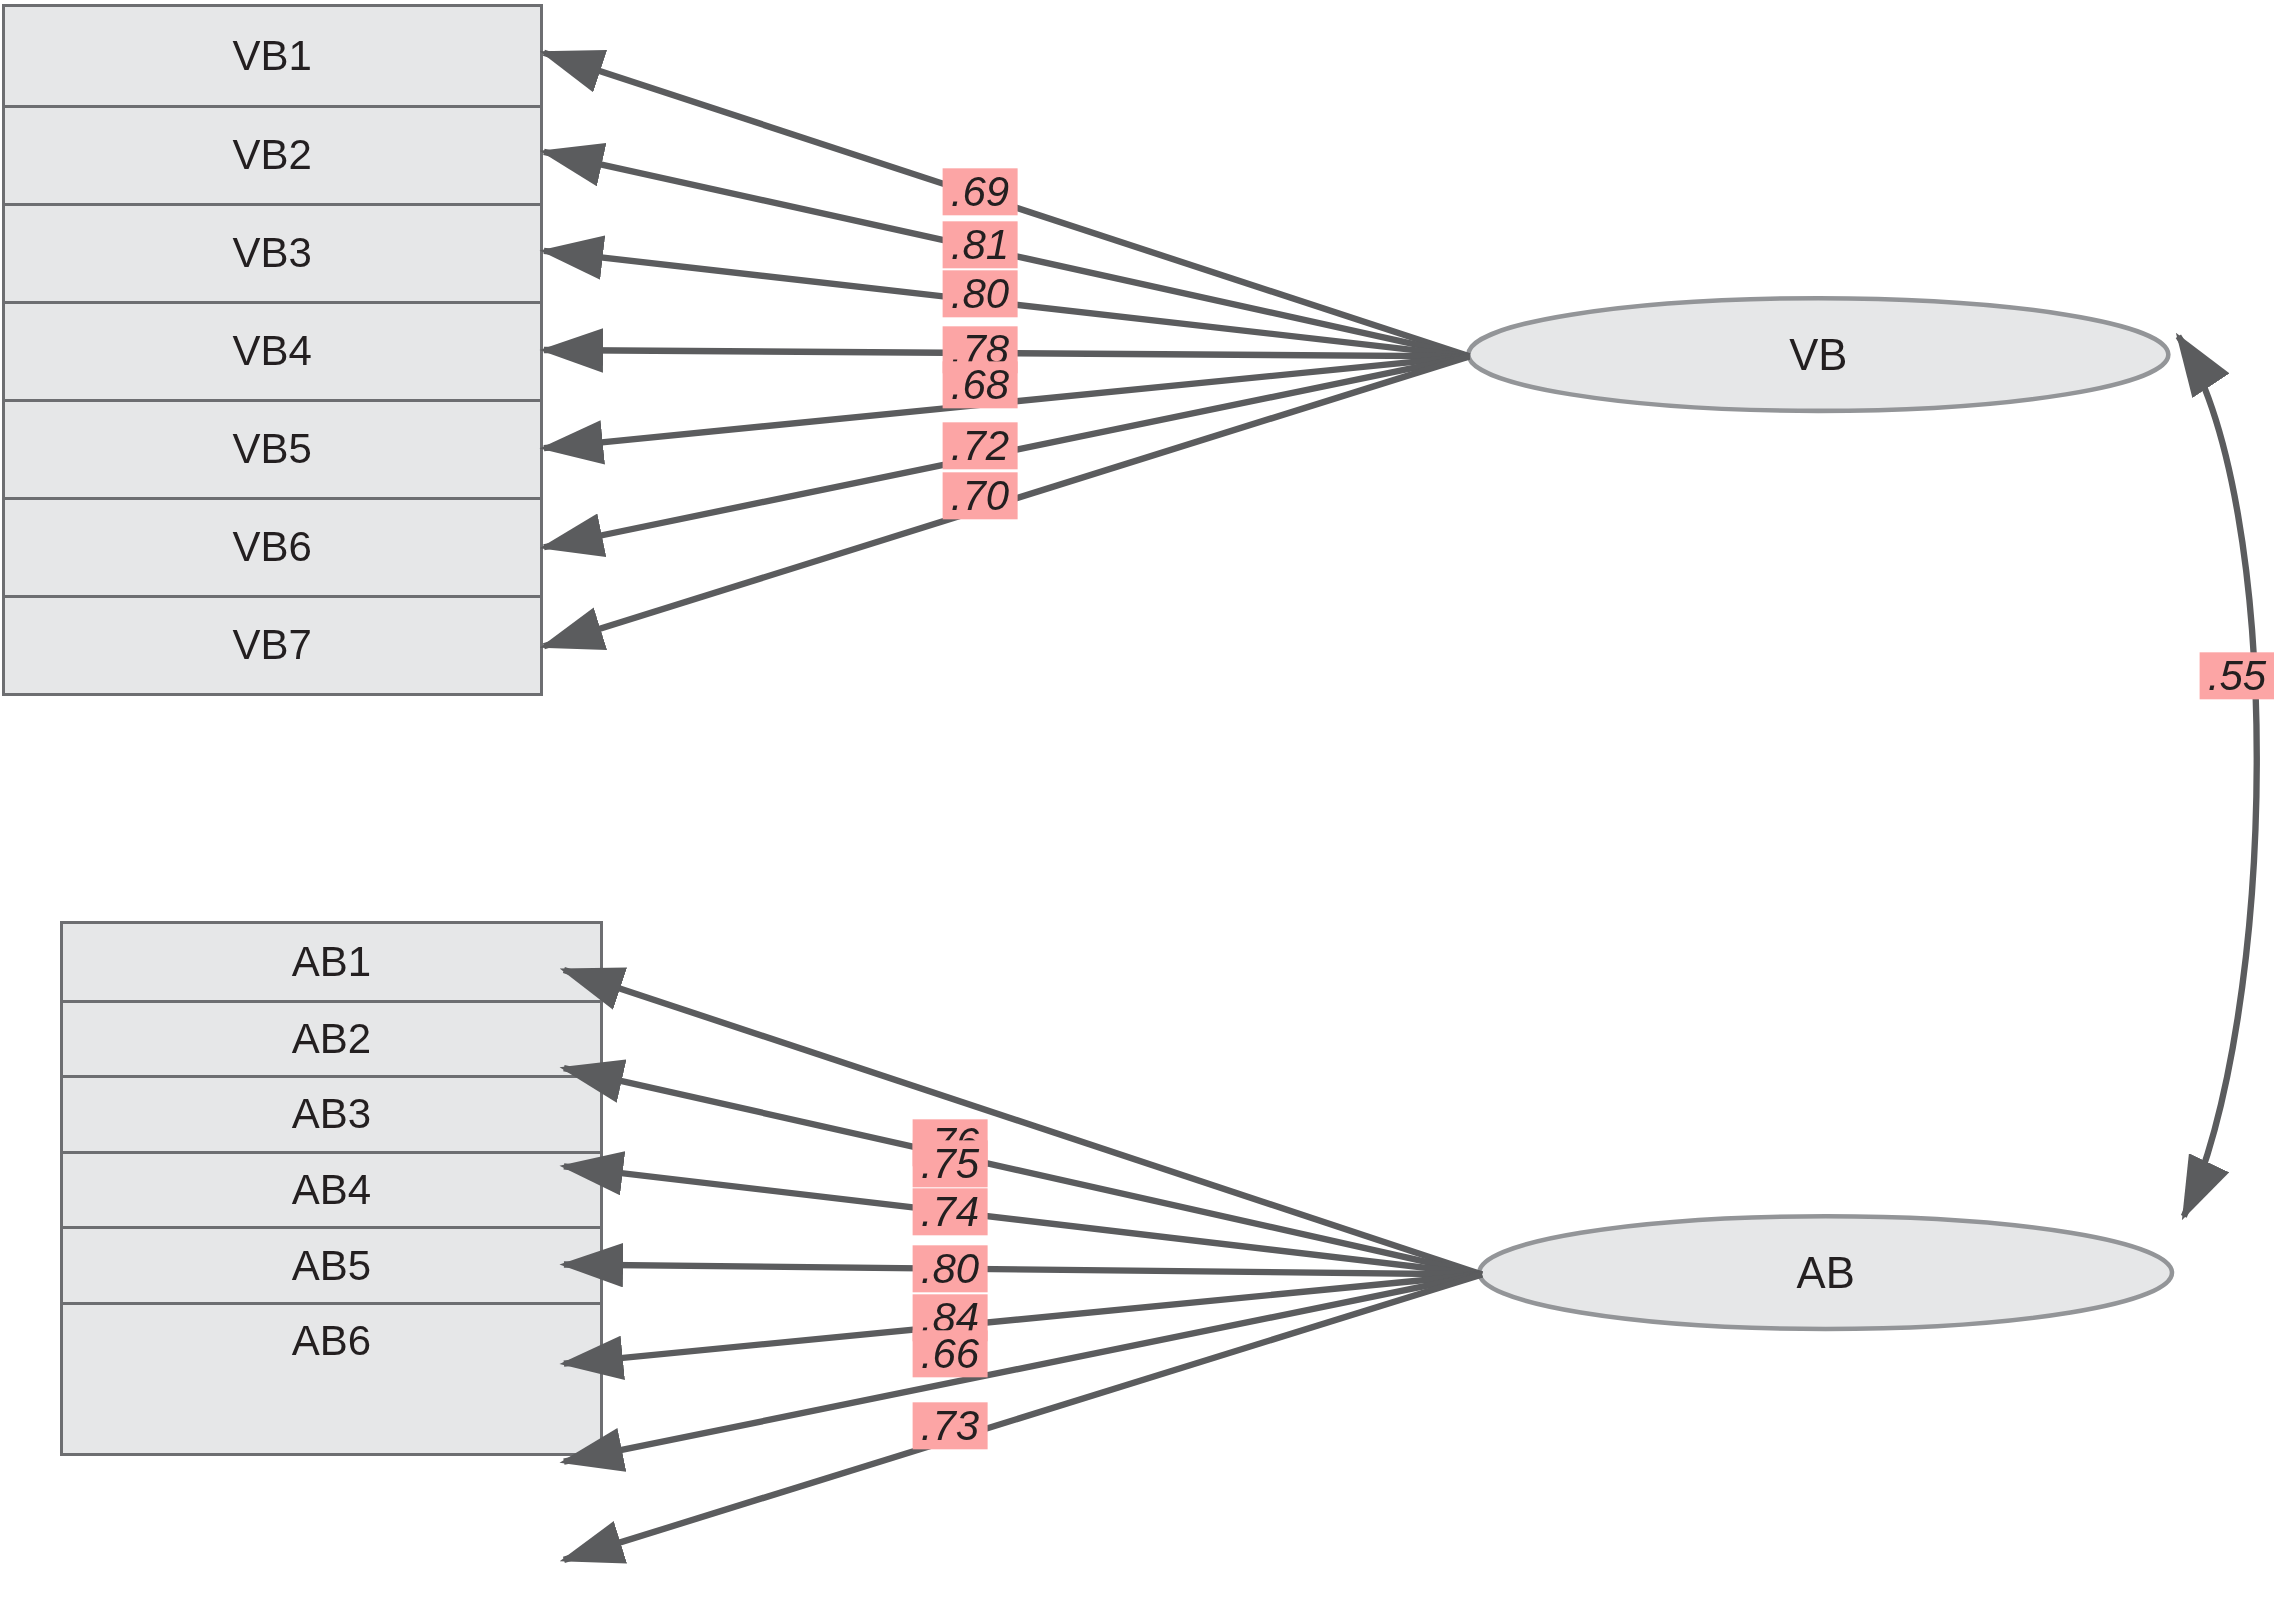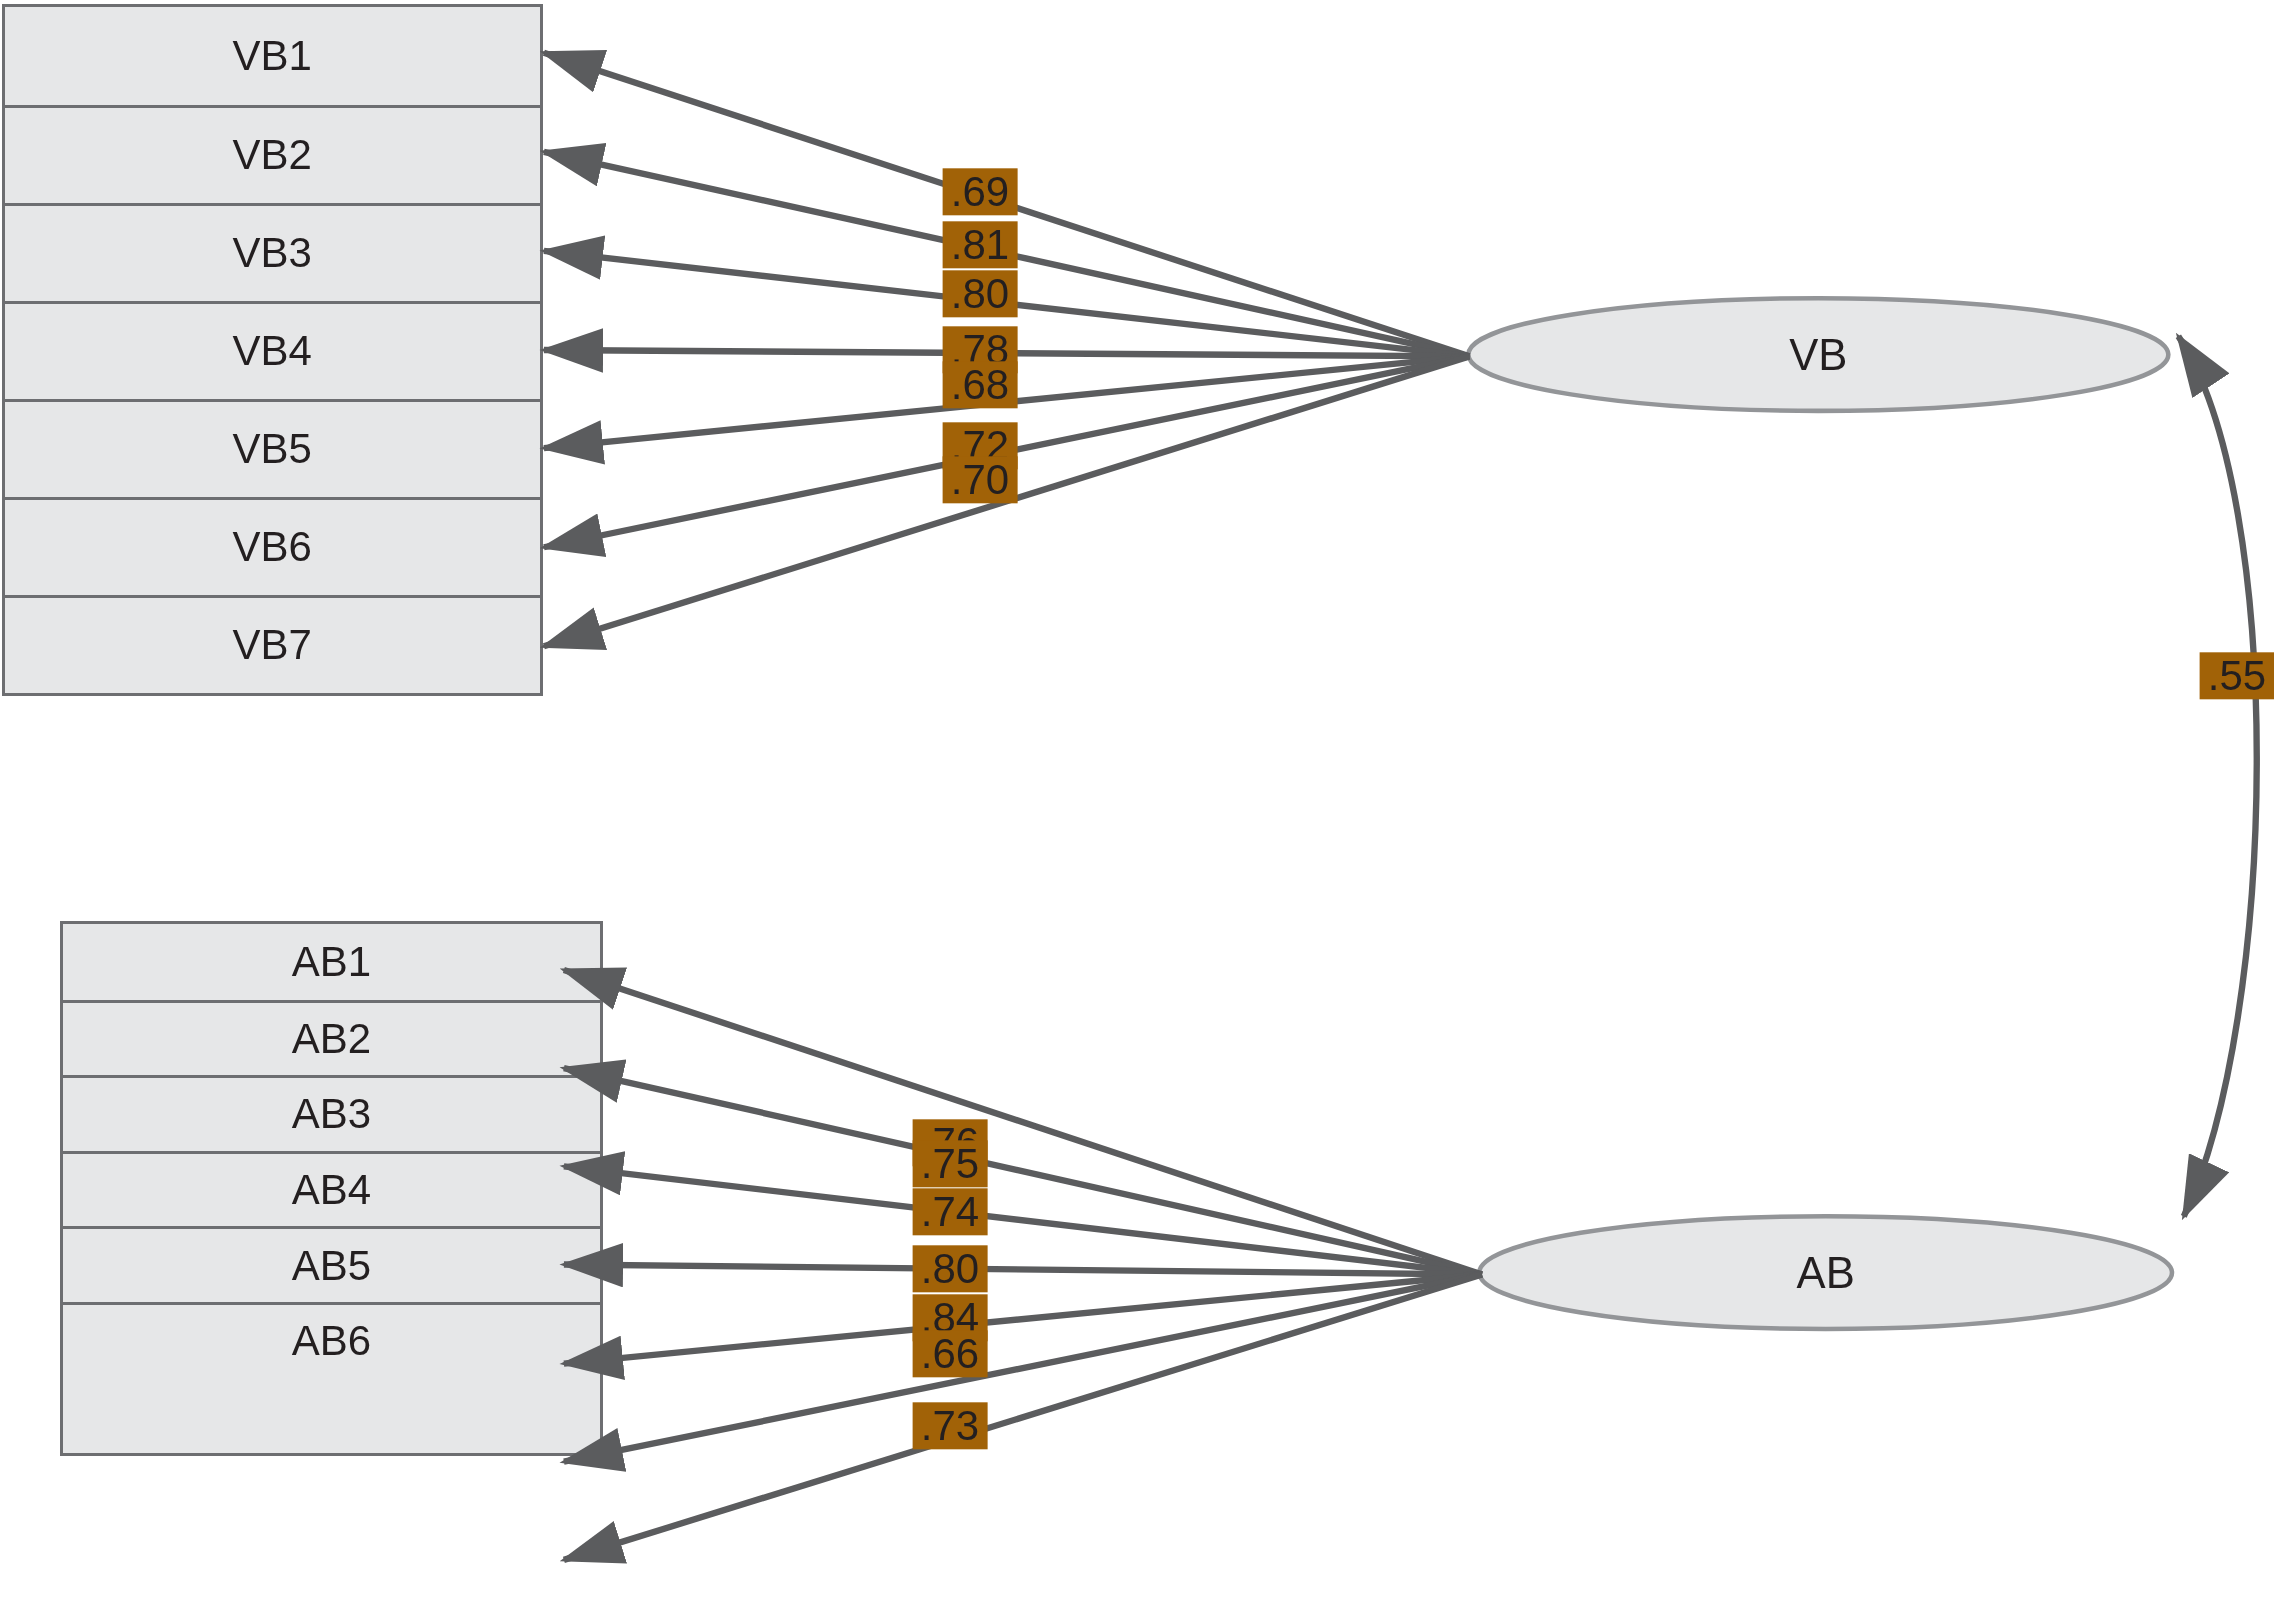--- a/index.html
+++ b/index.html
@@ -23,25 +23,26 @@
   .row{
     display:flex;align-items:center;justify-content:center;
     font-size:42px;line-height:1;color:#231f20;
     border-top:3.6px solid #6d6e71;
   }
   .row:first-child{border-top:none;}
   svg.overlay{position:absolute;left:0;top:0;display:block;}
   .loading{
     position:absolute;
     transform:translate(-50%,-50%);
-    background:#a16207;
+    background:#fca5a5;
     padding:2.7px 8.2px;
     font-size:42px;line-height:1;
     color:#231f20;
     white-space:nowrap;
+    font-style:italic;
   }
 </style>
 </head>
 <body>
 
 <div id="canvas">
 
   <div class="stack" id="stack-vb">
     <div class="row">
         <span>VB1</span>
@@ -122,21 +123,21 @@
 
     <path d="M 2396 370 C 2515 550, 2505 1120, 2402 1338" stroke="#5b5c5e" stroke-width="7" fill="none" marker-start="url(#ah)" marker-end="url(#ah)"></path>
   </svg>
 
   <span class="loading" style="left:980px;top:192px;">.69</span>
   <span class="loading" style="left:980px;top:245px;">.81</span>
   <span class="loading" style="left:980px;top:294px;">.80</span>
   <span class="loading" style="left:980px;top:350px;">.78</span>
   <span class="loading" style="left:980px;top:385px;">.68</span>
   <span class="loading" style="left:980px;top:446px;">.72</span>
-  <span class="loading" style="left:980px;top:480px;">.70</span>
+  <span class="loading" style="left:980px;top:496px;">.70</span>
 
   <span class="loading" style="left:950px;top:1107px;margin-top:36px;">.76</span>
   <span class="loading" style="left:950px;top:1164px;">.75</span>
   <span class="loading" style="left:950px;top:1212px;">.74</span>
   <span class="loading" style="left:950px;top:1269px;">.80</span>
   <span class="loading" style="left:950px;top:1318px;">.84</span>
   <span class="loading" style="left:950px;top:1354px;">.66</span>
   <span class="loading" style="left:950px;top:1426px;">.73</span>
 
   <span class="loading" style="left:2237px;top:676px;">.55</span>

